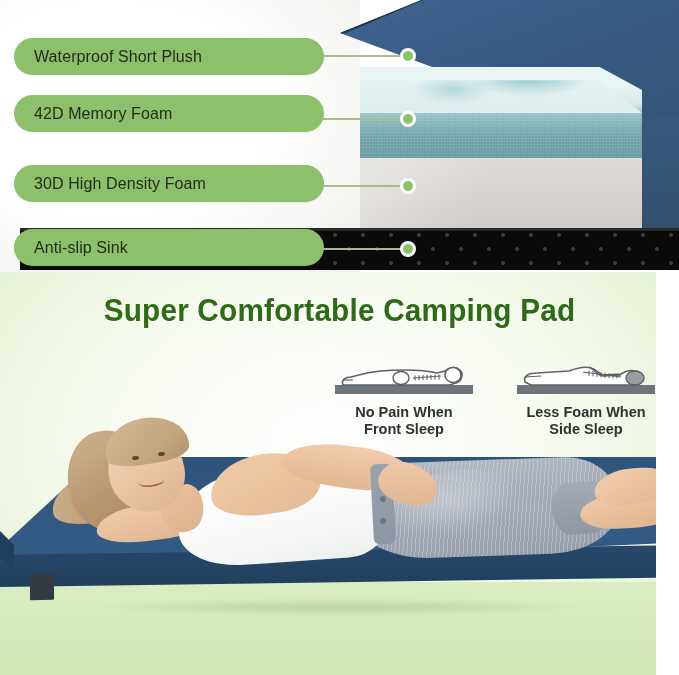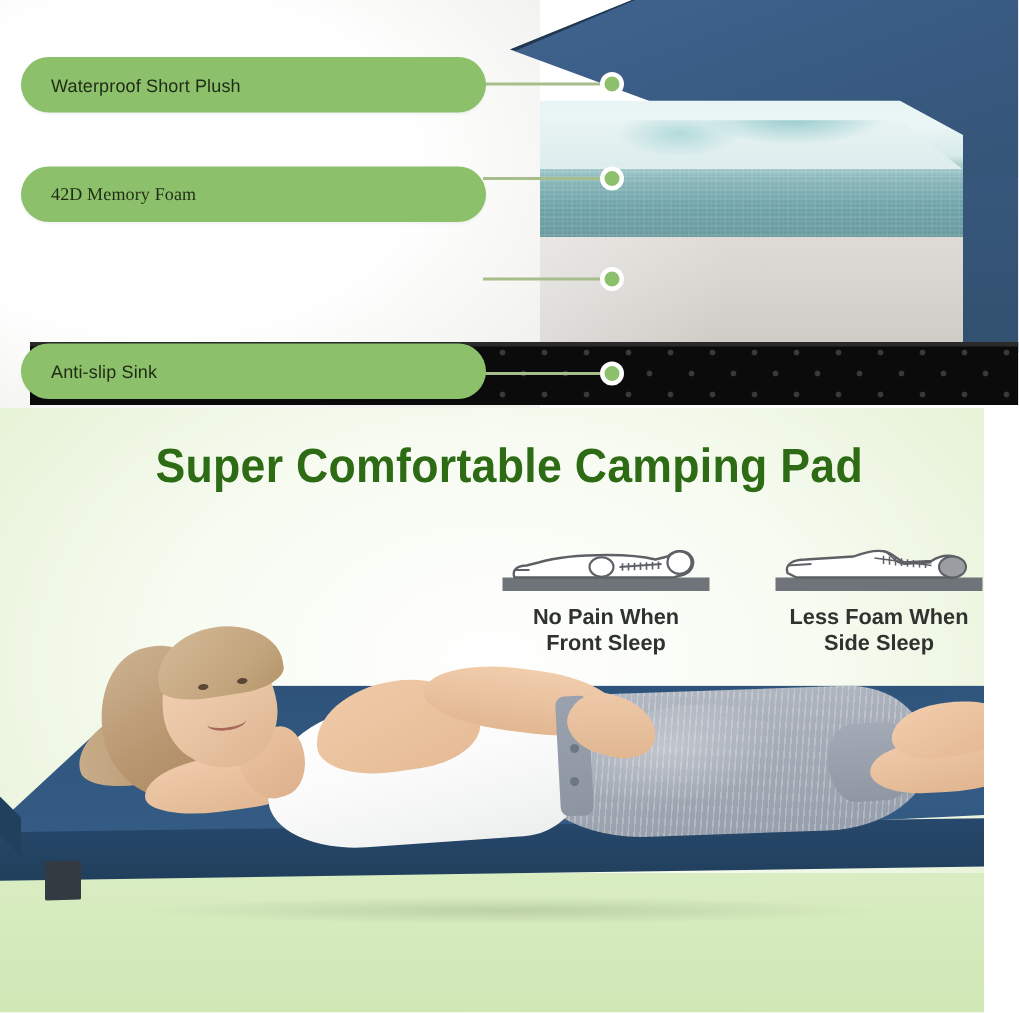--- a/index.html
+++ b/index.html
@@ -156,27 +156,27 @@
     width: 310px;
     border-radius: 19px;
     background: #8cc06a;
     display: flex;
     align-items: center;
     padding-left: 20px;
     box-sizing: border-box;
     box-shadow: 0 1px 2px rgba(0,0,0,0.06);
   }
   .pill-text {
-    font-size: 12px;
+    font-size: 16px;
     color: #1f2b16;
     letter-spacing: 0.1px;
     white-space: nowrap;
   }
   .pill-1 { top: 38px; }
-  .pill-2 { top: 111px; font-family: Liberation Serif, serif; }
+  .pill-2 { top: 95px; }
   .pill-3 { top: 165px; }
   .pill-4 { top: 229px; }
 
   
   .connector {
     position: absolute;
     height: 2px;
     background: #a8bd8c;
   }
   .conn-1 { left: 322px; top: 55px;  width: 85px; }
@@ -471,20 +471,23 @@
     <div class="dot dot-1"></div>
     <div class="dot dot-2"></div>
     <div class="dot dot-3"></div>
     <div class="dot dot-4"></div>
 
     <div class="pill pill-1">
       <span class="pill-text">Waterproof Short Plush</span>
     </div>
     <div class="pill pill-2">
       <span class="pill-text">42D Memory Foam</span>
+    </div>
+    <div class="pill pill-3">
+      <span class="pill-text">30D High Density Foam</span>
     </div>
     <div class="pill pill-4">
       <span class="pill-text">Anti-slip Sink</span>
     </div>
   </div>
 
   <div class="bottom-section">
     <div class="bottom-floor"></div>
 
     <div class="headline">Super Comfortable Camping Pad</div>

